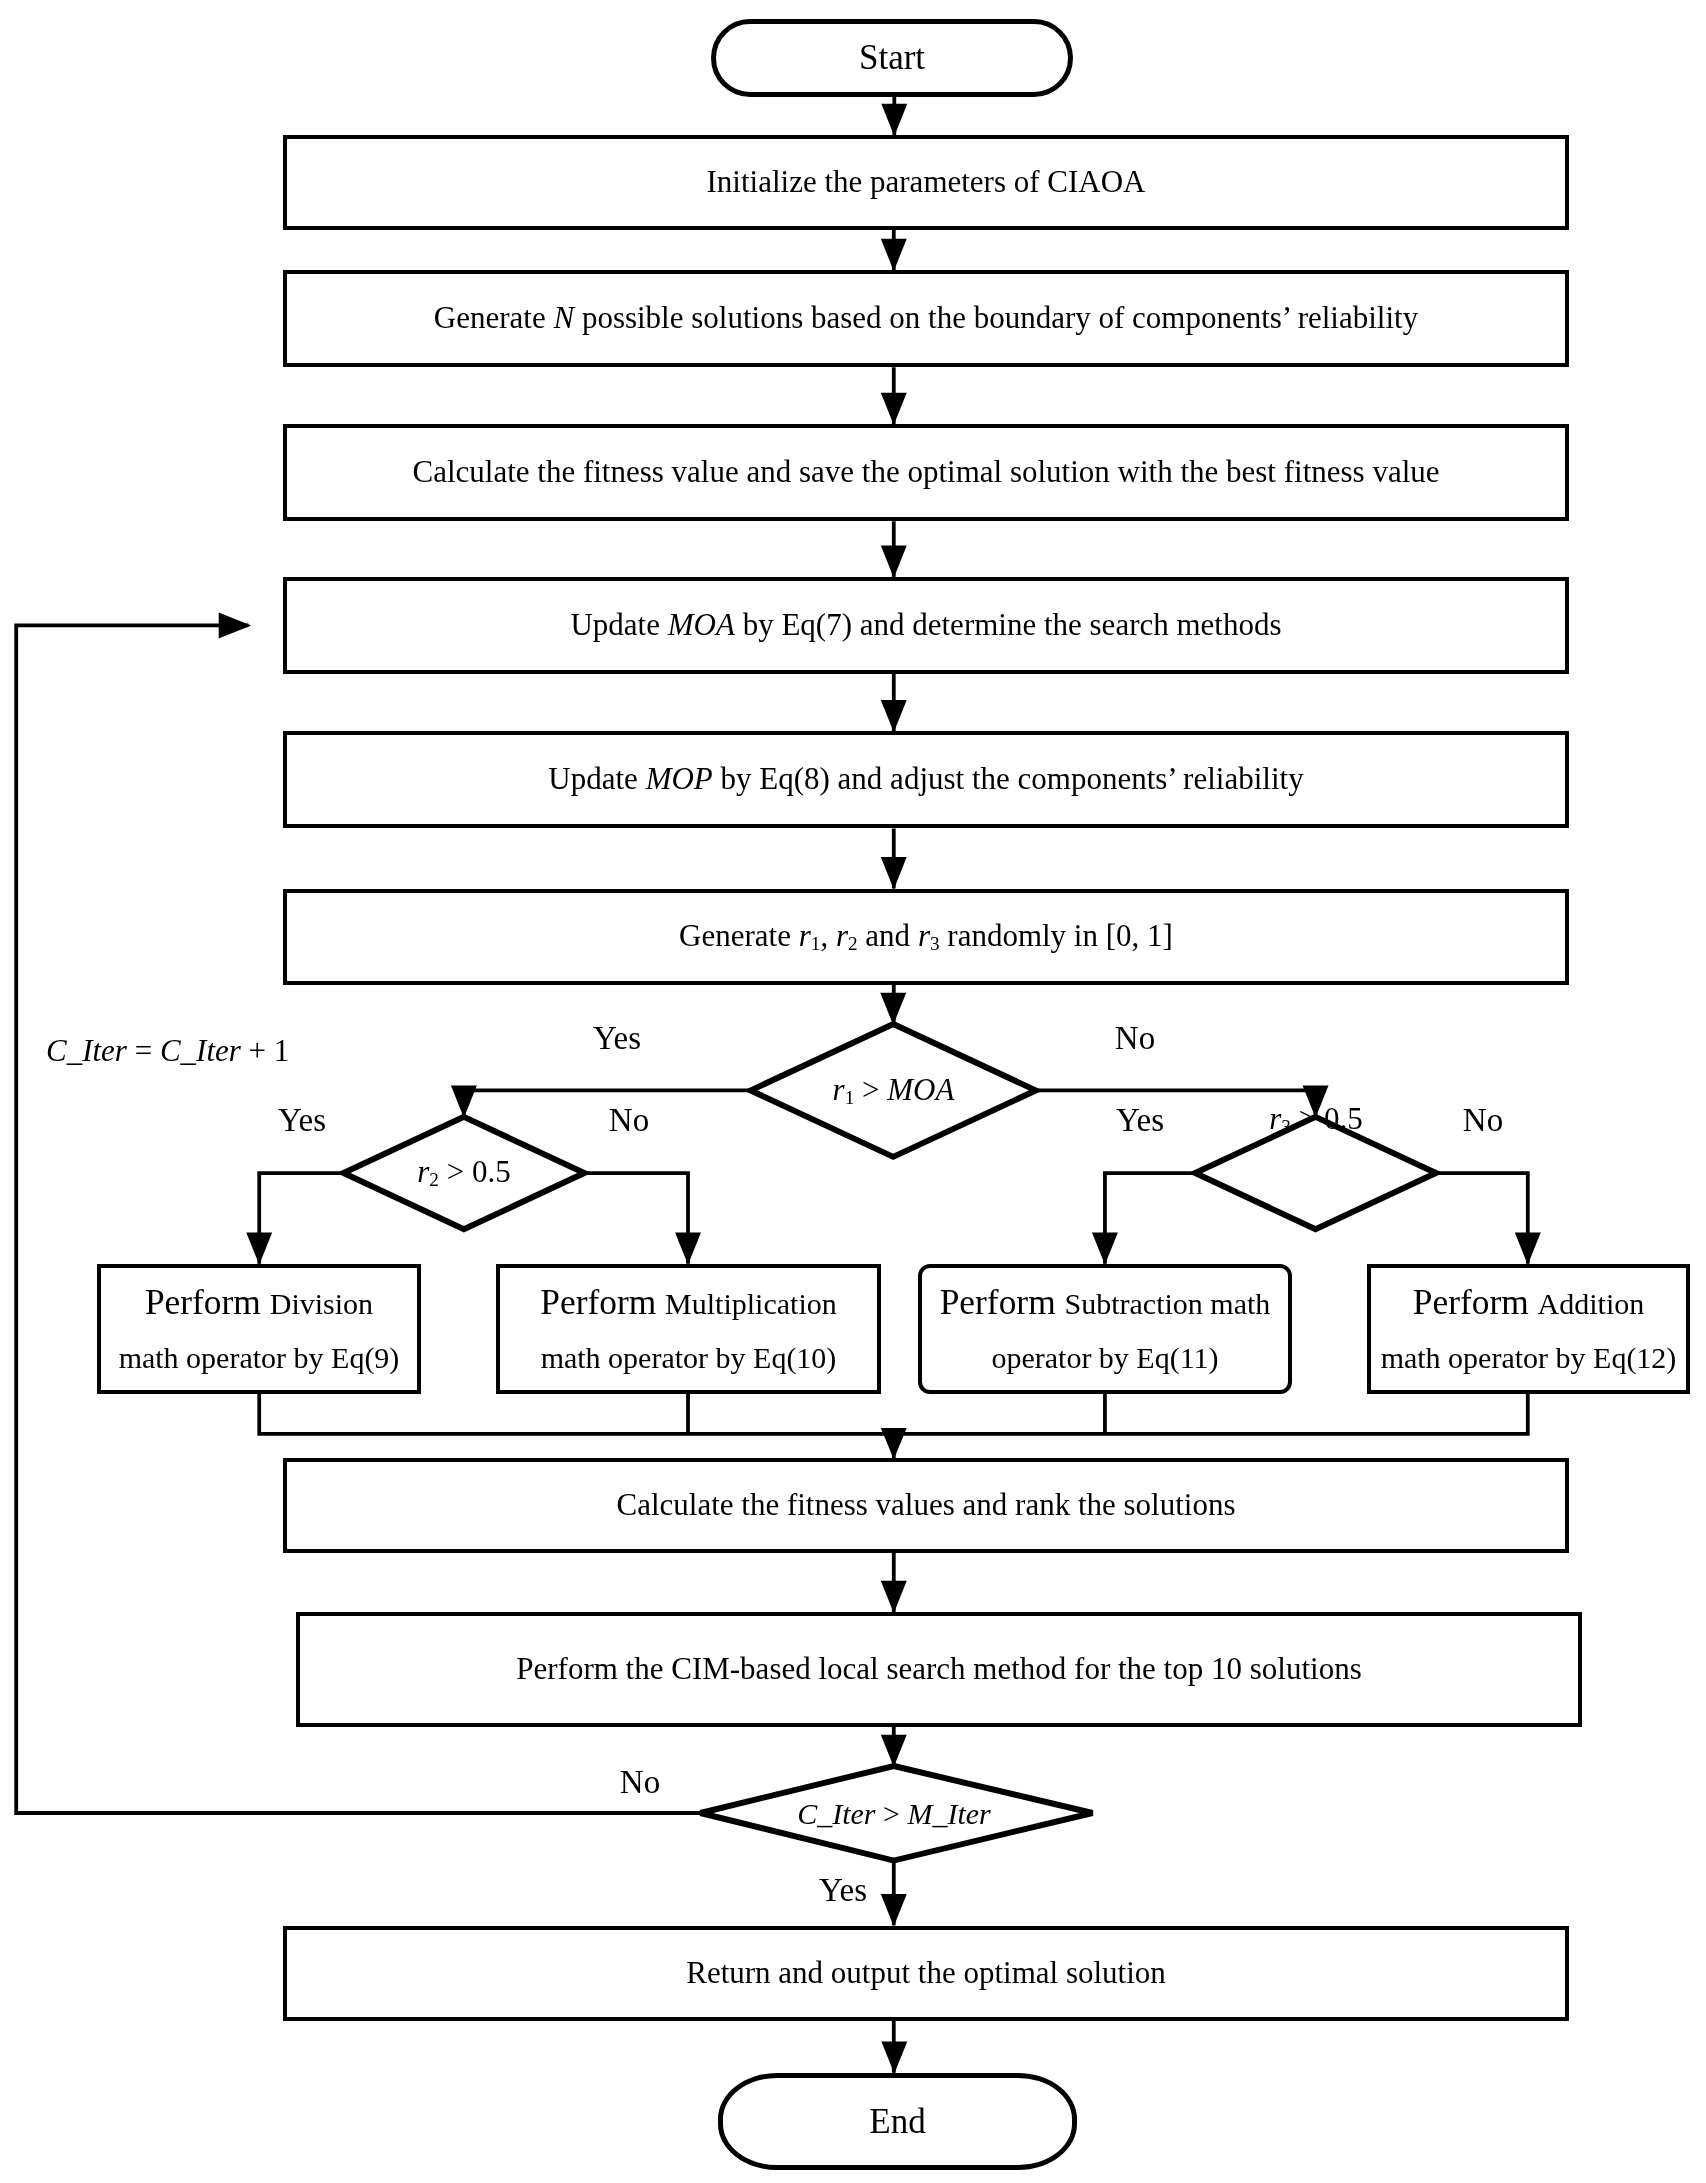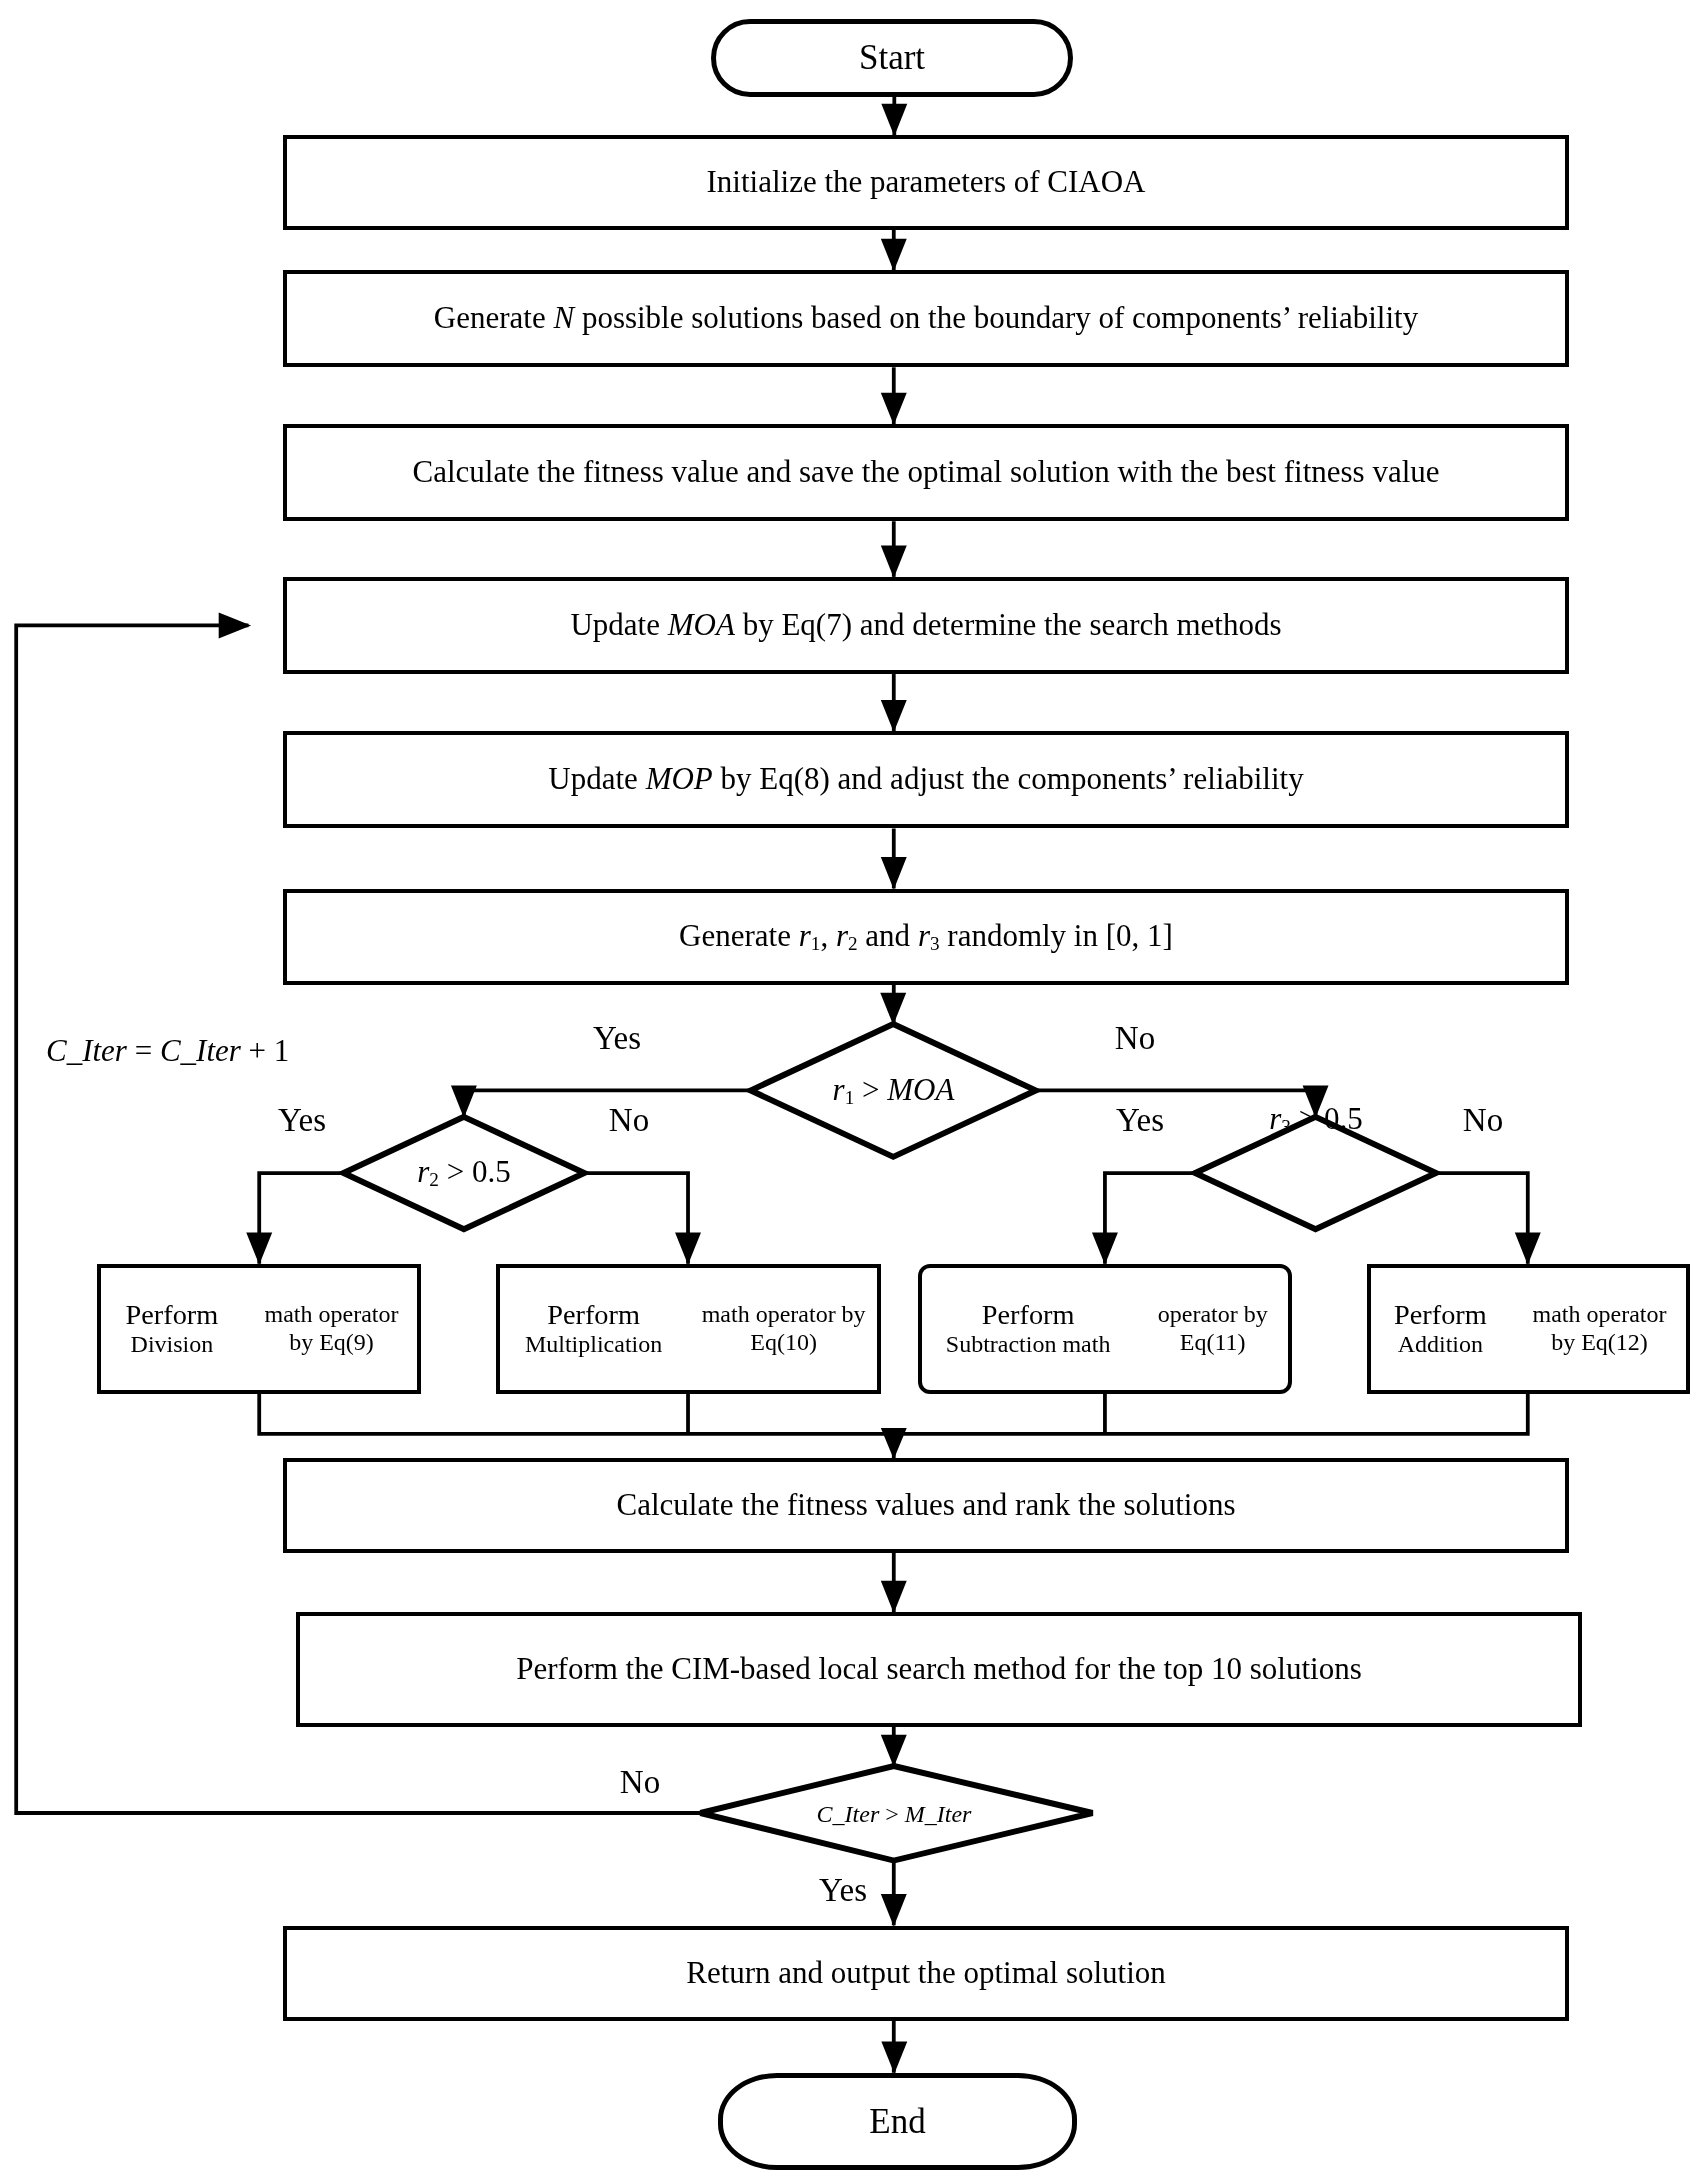--- a/index.html
+++ b/index.html
@@ -2,22 +2,22 @@
 <html style="font-size:8.6px"><head>
 <meta charset="utf-8">
 <style>
   html,body{margin:0;padding:0;background:#ffffff;}
   body{width:1706px;height:2183px;position:relative;font-family:"Liberation Serif", serif;color:#000;}
   #canvas{position:absolute;left:0;top:0;width:1706px;height:2183px;background:#fff;overflow:hidden;}
   svg.layer{position:absolute;left:0;top:0;}
   .node{position:absolute;display:flex;align-items:center;justify-content:center;
         text-align:center;box-sizing:border-box;line-height:1.25;}
   .box{border:4.9px solid #000;background:#fff;font-size:31px;padding:0 16px;margin-left:32px;}
-  .opbox{border:4.9px solid #000;background:#fff;font-size:24px;padding:0 7.6px;
-         flex-direction:row;gap:18.4px;line-height:1.15;align-items:center;}
+  .opbox{border:4.9px solid #000;background:#fff;font-size:30px;padding:0 7.6px;
+         flex-direction:column;gap:18.4px;line-height:1.15;align-items:center;}
   .terminal{border:5.4px solid #000;background:#fff;font-size:35px;}
   .stadium{border-radius:54px;}
   .barrel{border-radius:59px/46px;}
   .dtext{font-size:31px;background:transparent;}
   .edge-label{position:absolute;font-size:33px;display:flex;align-items:center;justify-content:center;}
   .annotation{position:absolute;font-size:31px;display:flex;align-items:center;justify-content:flex-start;}
   .it{font-style:italic;}
   .sub{font-size:0.62em;vertical-align:-0.22em;}
   .lg{font-size:1.18em;}
 </style>
@@ -110,21 +110,21 @@
 
   <div class="node dtext" style="left:753px;top:1061px;width:281px;height:59px;">
     <span><span class="it">r</span><span class="sub">1</span><span> &gt; </span><span class="it">MOA</span></span>
   </div>
   <div class="node dtext" style="left:345px;top:1143px;width:238px;height:59px;">
     <span><span class="it">r</span><span class="sub">2</span><span> &gt; 0.5</span></span>
   </div>
   <div class="node dtext" style="left:1197px;top:1090px;width:238px;height:59px;">
     <span><span class="it">r</span><span class="sub">3</span><span> &gt; 0.5</span></span>
   </div>
-  <div class="node dtext" style="left:705px;top:1784px;width:378px;height:59px;font-size:24px;">
+  <div class="node dtext" style="left:705px;top:1784px;width:378px;height:59px;font-size:30px;">
     <span><span class="it">C_Iter</span><span> &gt; </span><span class="it">M_Iter</span></span>
   </div>
 
   <div class="node opbox" style="left:97px;top:1264px;width:324px;height:130px;">
     <span><span class="lg">Perform </span><span>Division</span></span>
     <span>math operator by  Eq(9)</span>
   </div>
   <div class="node opbox" style="left:496px;top:1264px;width:385px;height:130px;">
     <span><span class="lg">Perform </span><span>Multiplication</span></span>
     <span>math operator by Eq(10)</span>

